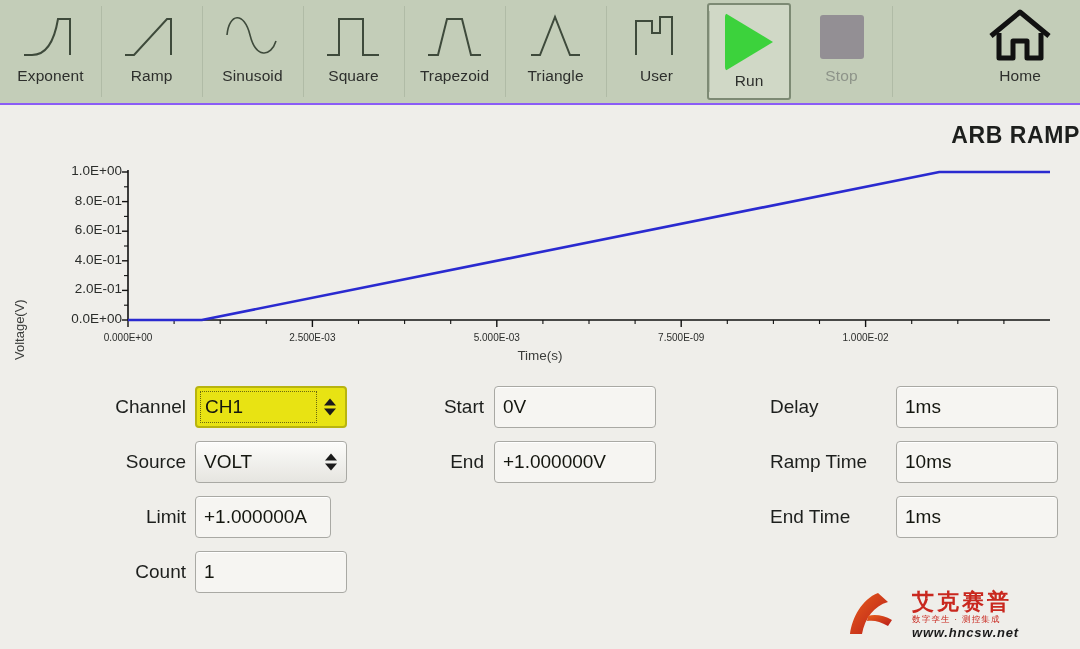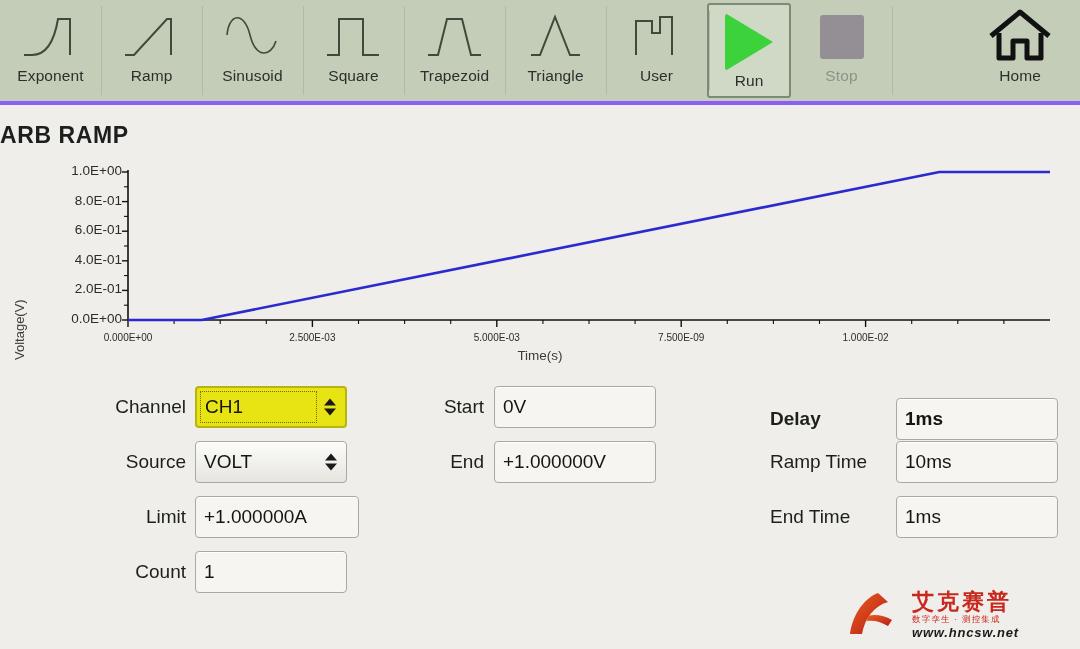--- a/index.html
+++ b/index.html
@@ -9,21 +9,21 @@
     font-family: "Liberation Sans", sans-serif;
     overflow: hidden;
   }
   #app { position: relative; width: 1080px; height: 649px; background: #efeeea; }
 
   
   .toolbar {
     position: absolute; top: 0; left: 0;
     width: 1080px; height: 105px;
     background: #c3cdb8;
-    border-bottom: 4px solid #8b5cf6;
+    border-bottom: 2px solid #8b5cf6;
     display: flex; align-items: stretch;
   }
   .tool {
     position: relative;
     width: 101px;
     display: flex; flex-direction: column;
     align-items: center; justify-content: flex-start;
     padding-top: 6px;
     cursor: pointer;
   }
@@ -61,21 +61,21 @@
     border-left: 48px solid #3cd23c;
     border-top: 29px solid transparent;
     border-bottom: 29px solid transparent;
     border-radius: 4px;
   }
   .stop-sq { width: 44px; height: 44px; background: #938f94; border-radius: 3px; }
 
   
   .chart-title {
     position: absolute; top: 122px; left: 0; width: 1080px;
-    text-align: left; font-size: 23px; font-weight: bold;
+    text-align: right; font-size: 23px; font-weight: bold;
     color: #1d1f1d; letter-spacing: .6px;
   }
   .plot-wrap { position: absolute; left: 0; top: 160px; width: 1080px; height: 210px; }
   .ylabel {
     position: absolute; left: 12px; top: 200px;
     transform: rotate(-90deg); transform-origin: left top;
     font-size: 13px; color: #3b3d3b; white-space: nowrap;
   }
   .ytick {
     position: absolute; right: 0; width: 96px; text-align: right;
@@ -321,21 +321,21 @@
         <span>VOLT</span>
         <span class="spin">
             <i class="up"></i>
             <i class="down"></i>
           </span>
       </div>
     </div>
 
     <div class="frow" style="left:50px; top:110px;">
       <div class="flabel" style="width:92px;">Limit</div>
-      <div class="field" style="width:164px; margin-left:9px;">
+      <div class="field" style="width:136px; margin-left:9px;">
         <span>+1.000000A</span>
       </div>
     </div>
 
     <div class="frow" style="left:50px; top:165px;">
       <div class="flabel" style="width:92px;">Count</div>
       <div class="field" style="width:152px; margin-left:9px;">
         <span>1</span>
       </div>
     </div>
@@ -347,21 +347,21 @@
       </div>
     </div>
 
     <div class="frow" style="left:388px; top:55px;">
       <div class="flabel" style="width:52px;">End</div>
       <div class="field" style="width:162px; margin-left:10px;">
         <span>+1.000000V</span>
       </div>
     </div>
 
-    <div class="frow" style="left:726px; top:12px;font-weight:bold;">
+    <div class="frow" style="left:726px; top:0;">
       <div class="flabel" style="width:118px; text-align:left;">Delay</div>
       <div class="field" style="width:162px; margin-left:8px;">
         <span>1ms</span>
       </div>
     </div>
 
     <div class="frow" style="left:726px; top:55px;">
       <div class="flabel" style="width:118px; text-align:left;">Ramp Time</div>
       <div class="field" style="width:162px; margin-left:8px;">
         <span>10ms</span>

